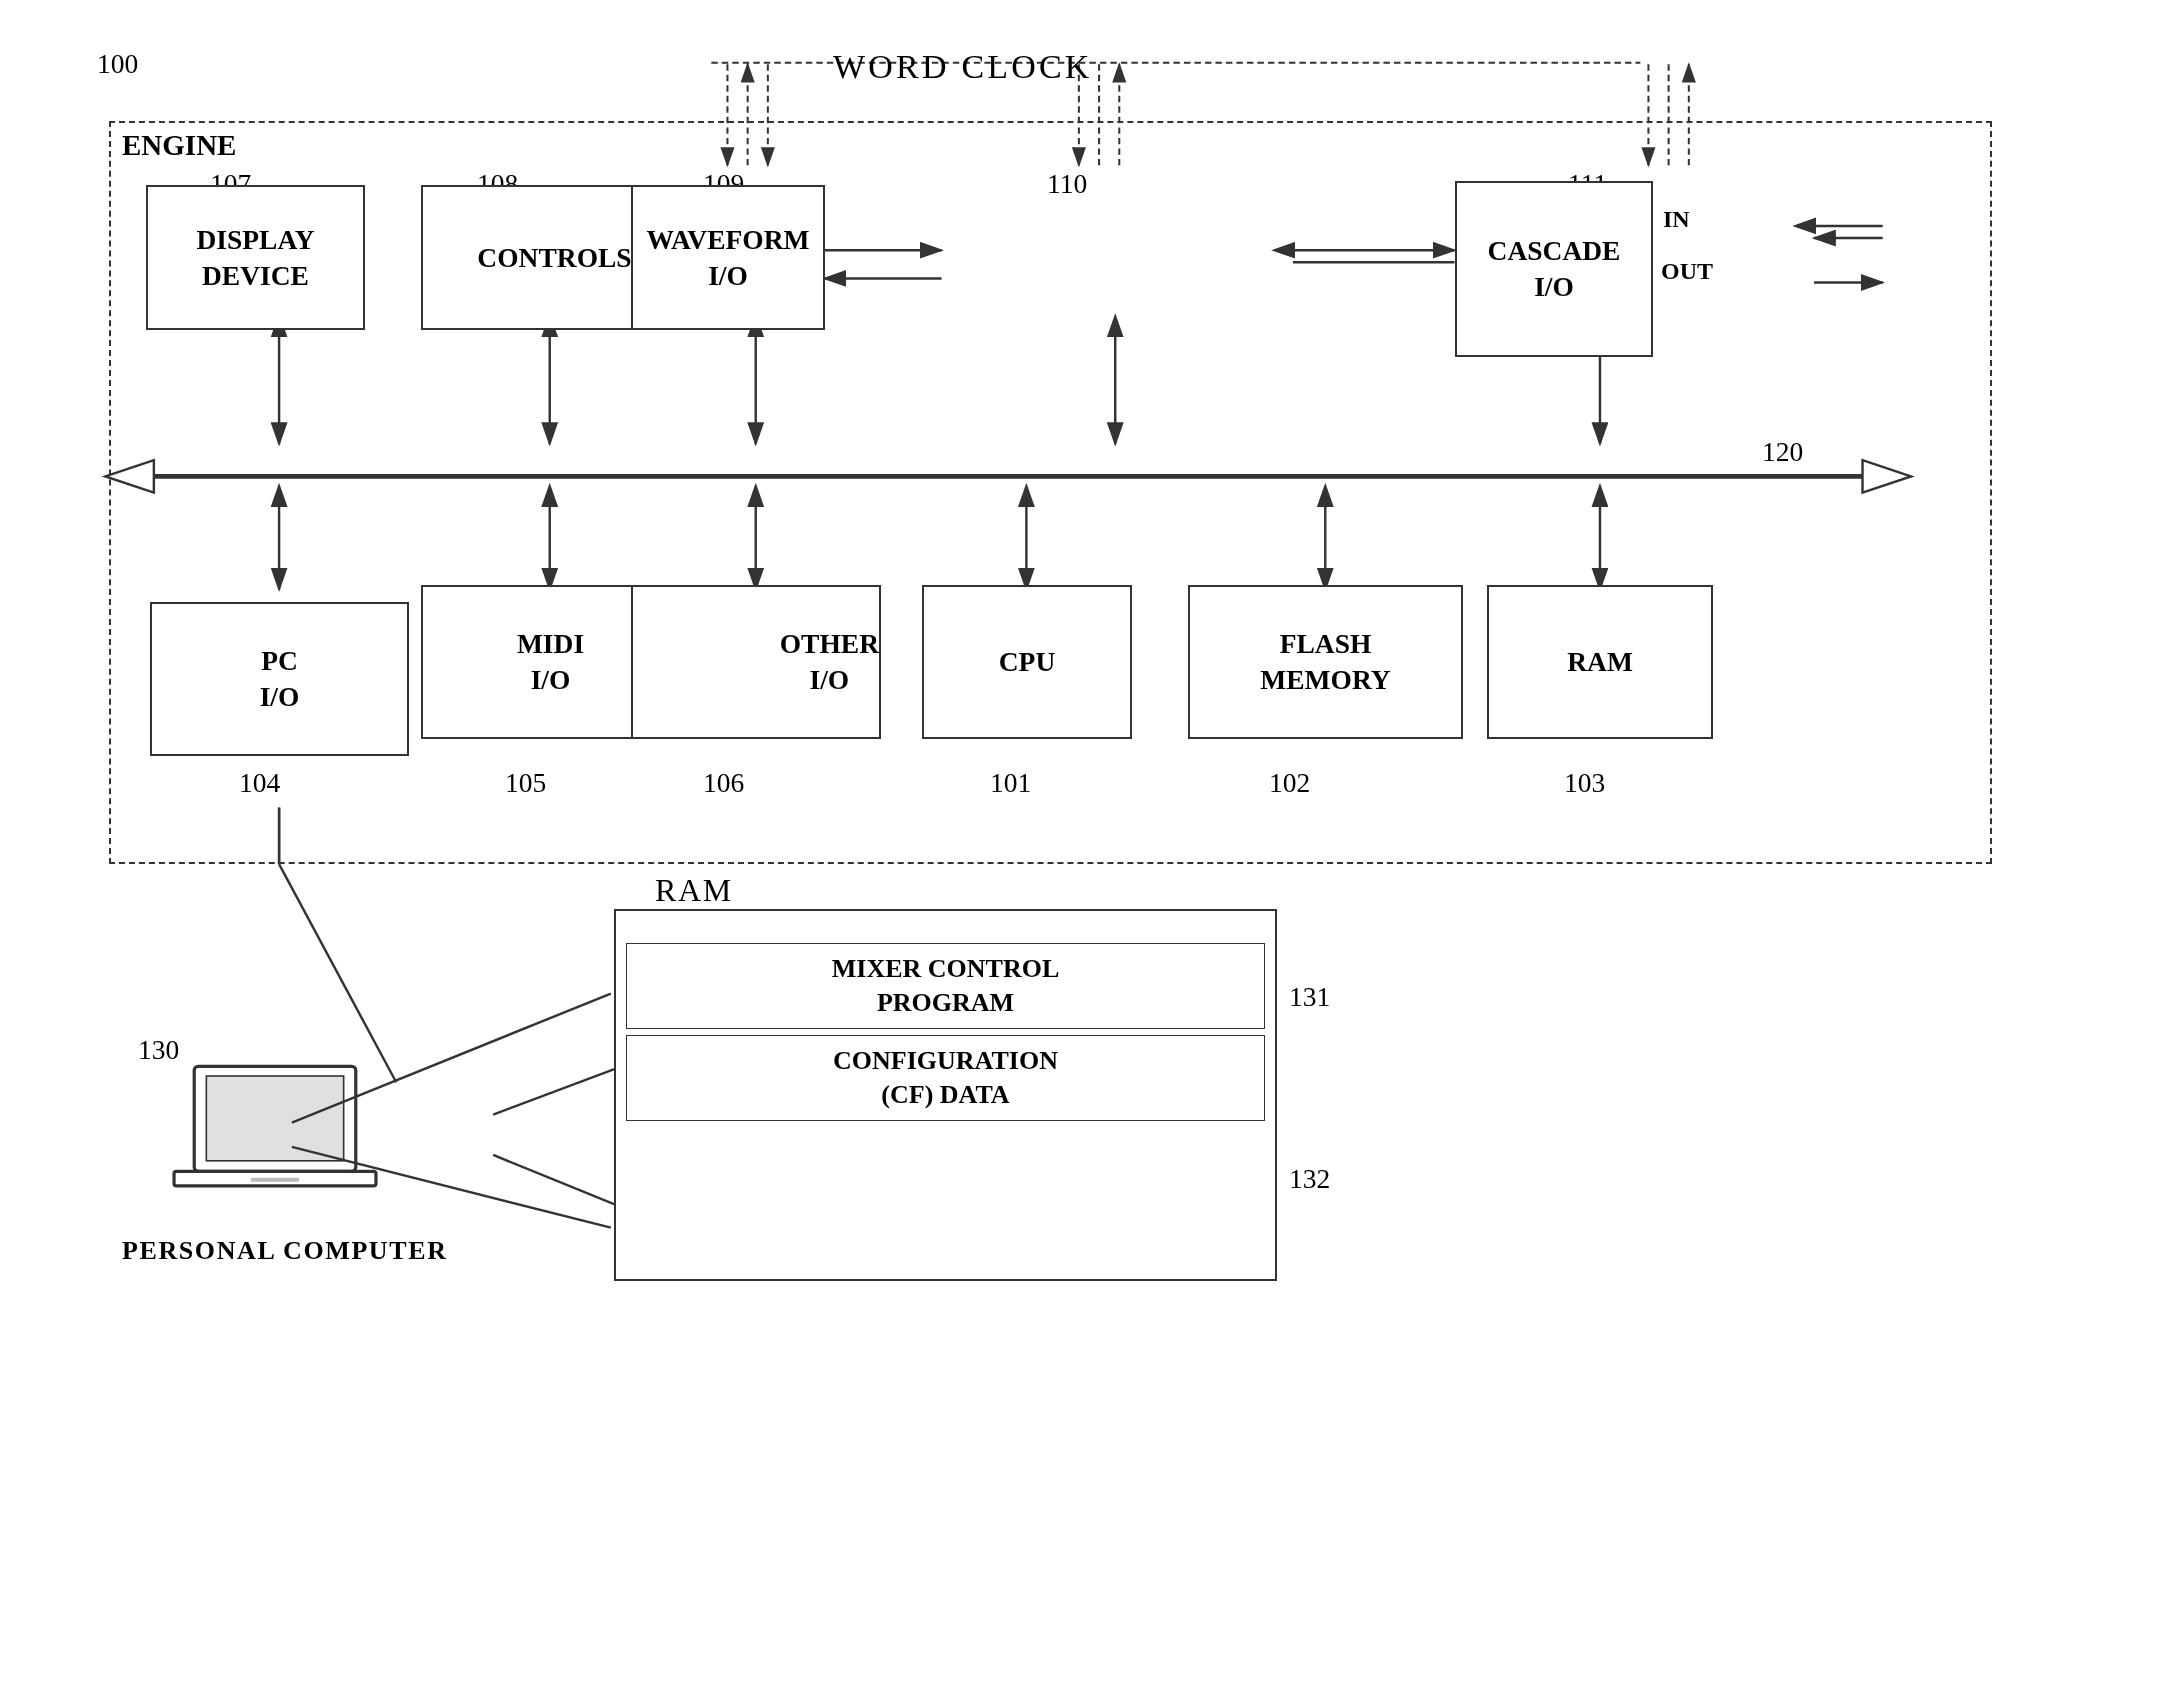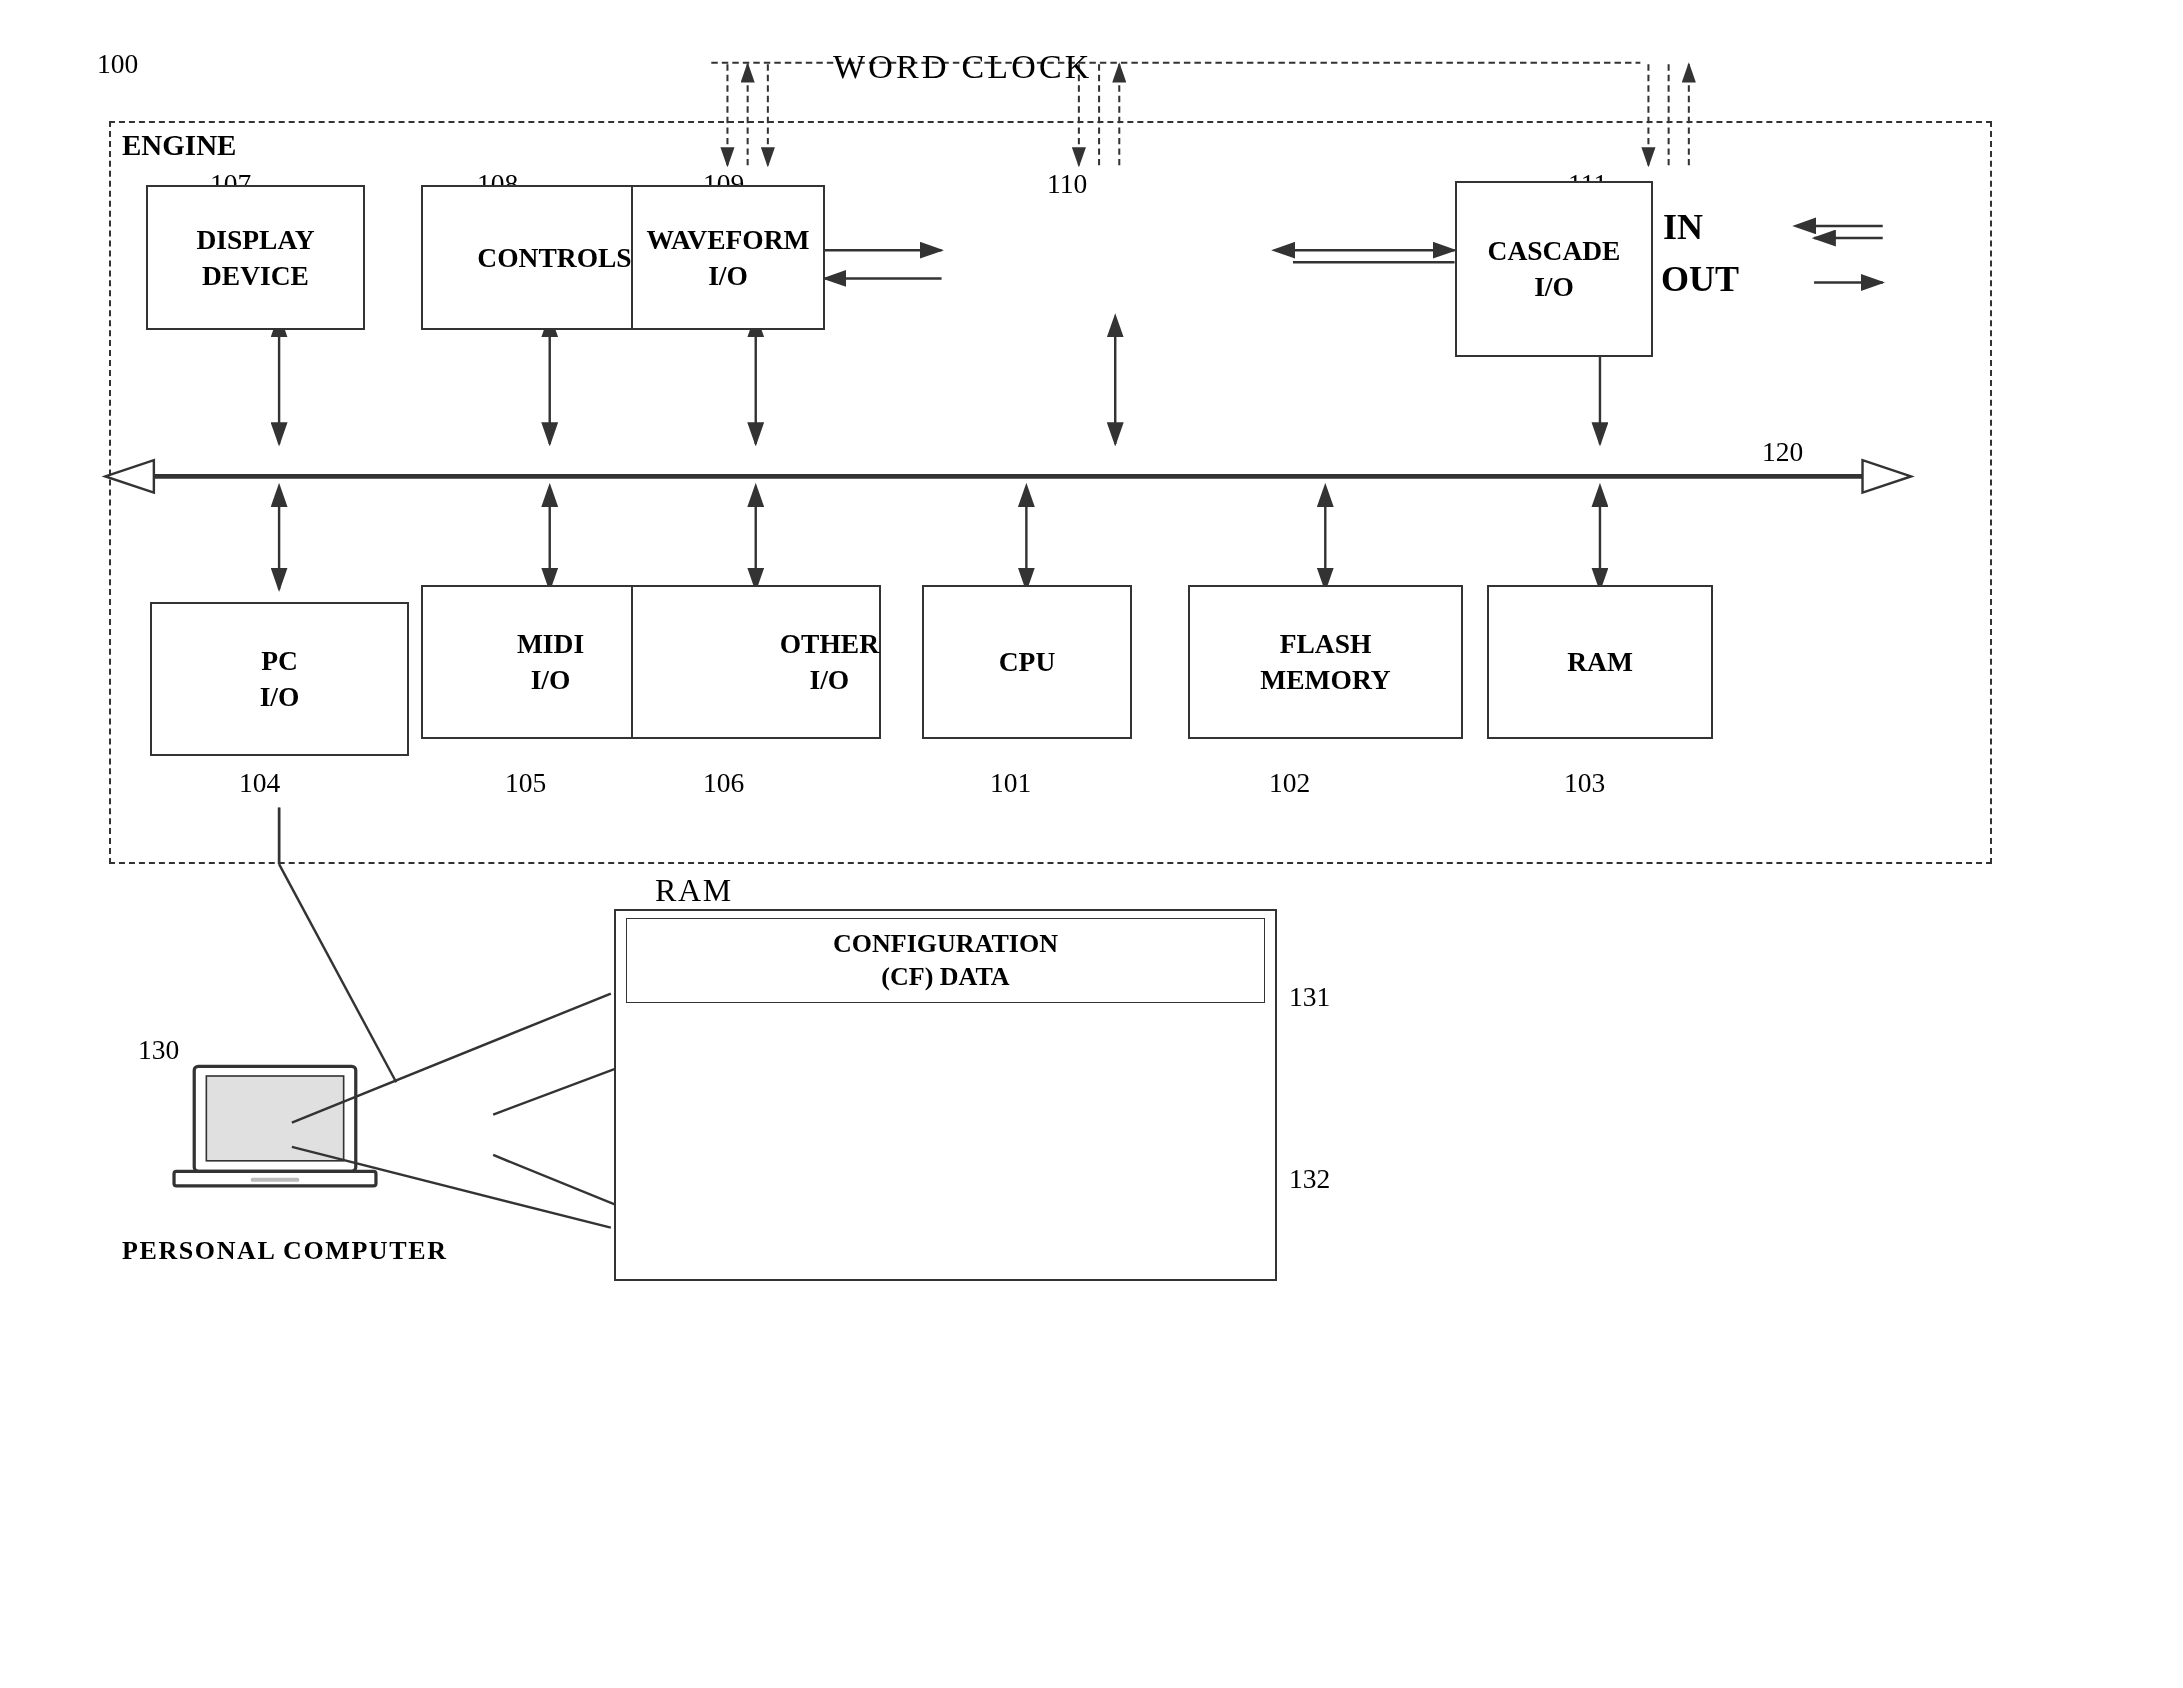--- a/index.html
+++ b/index.html
@@ -42,21 +42,21 @@
       position: absolute;
       top: 0;
       left: 0;
       width: 100%;
       height: 100%;
       pointer-events: none;
     }
     
     .io-label {
       position: absolute;
-      font-size: 36px;
+      font-size: 24px;
       font-weight: bold;
     }
     .ram-row {
       border: 1.6px solid #333;
       margin: 6.5px 9.7px;
       padding: 8px 16px;
       font-size: 26px;
       font-weight: bold;
       text-align: center;
       line-height: 1.3;
@@ -227,20 +227,24 @@
   </div>
 
   <div class="comp-box" style="top:537px; left:1422px; width:226px; height:154px;">
     <span>RAM</span>
   </div>
 
   <div style="position:absolute; top:824px; left:590px; font-size:32px; letter-spacing:1.6px;">RAM</div>
 
   <div style="position:absolute; top:861px; left:549px; width:663px; height:372px; border:2.4px solid #333; background:#fff;">
 
+    <div class="ram-row" style="margin-top:32px; font-size:26px;">
+      <span style="white-space:pre-line;">MIXER CONTROL
+PROGRAM</span>
+    </div>
 
     <div class="ram-row" style="font-size:26px;">
       <span style="white-space:pre-line;">CONFIGURATION
 (CF) DATA</span>
     </div>
   </div>
 
   <div class="ref-label" style="top:933px; left:1224px;">131</div>
   <div class="ref-label" style="top:1115px; left:1224px;">132</div>
 

